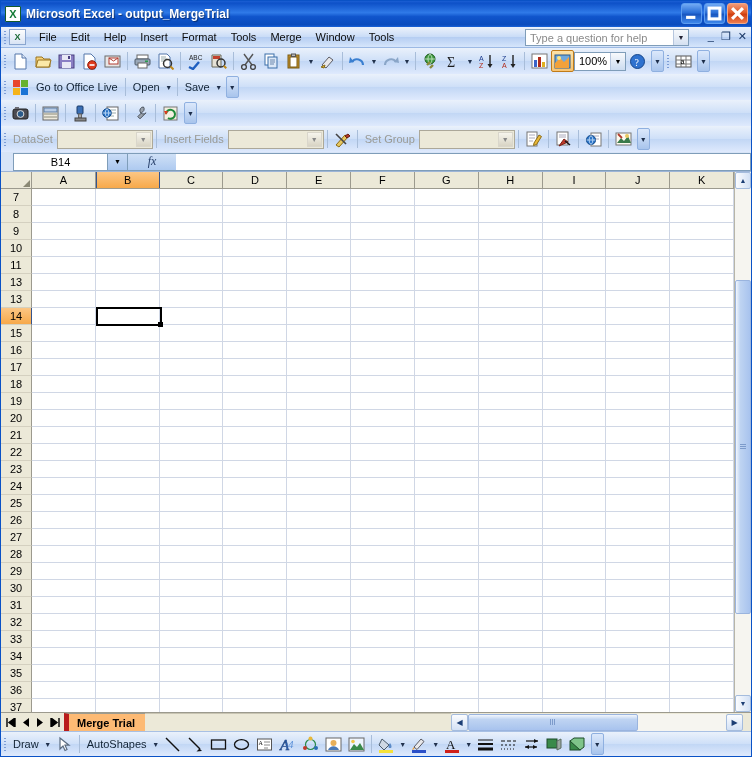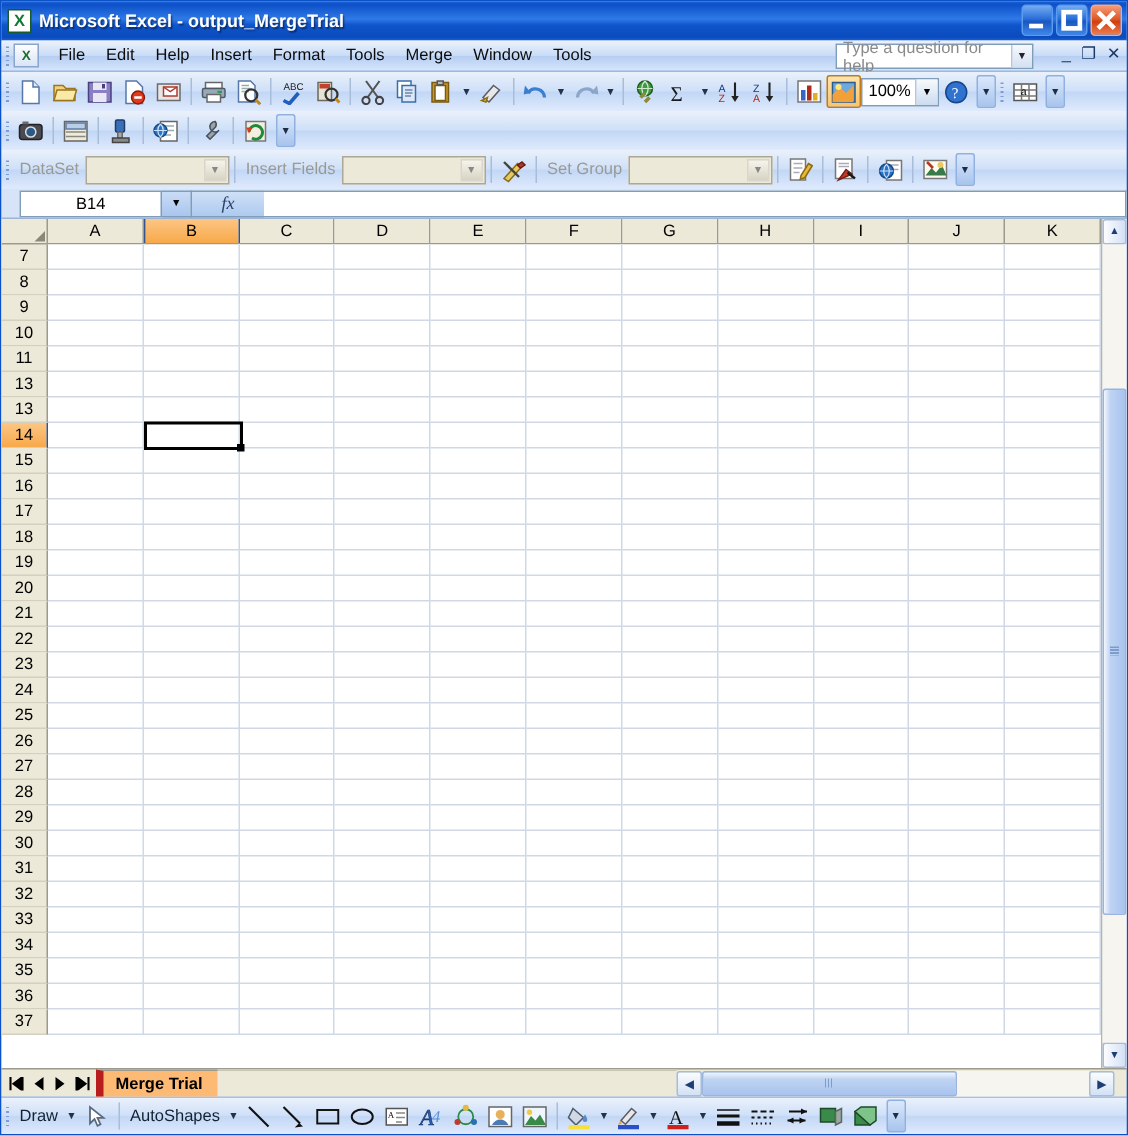--- a/index.html
+++ b/index.html
@@ -81,21 +81,21 @@
     margin-right: 6px;
     display:flex;align-items:center;justify-content:center;
     font-size: 9px; color:#1d6b34; font-weight:bold;
   }
   .menu-item {
     padding: 2px 7px; font-size: 11px; color: #0b0b0b;
     white-space: nowrap;
   }
   .ask-box {
     position: absolute; right: 62px; top: 2px;
-    width: 132px; height: 17px;
+    width: 164px; height: 17px;
     background: #fff; border: 1px solid #7f9db9;
     display: flex; align-items: center;
   }
   .ask-box span { color: #8a8a8a; font-size: 11px; padding-left: 4px; }
   .ask-arrow {
     margin-left: auto; width: 15px; height: 15px;
     background: linear-gradient(#f7f9fc,#d4e0f1);
     border-left: 1px solid #b6c6de;
     display: flex; align-items: center; justify-content: center;
     font-size: 7px; color:#223;
@@ -529,20 +529,43 @@
           <rect x="1" y="3" width="15" height="11" fill="#fff" stroke="#555"></rect>
           <path d="M1 7 h15 M1 11 h15 M6 3 v11 M11 3 v11" stroke="#777"></path>
           <text x="5.5" y="10.5" font-size="7" font-family="Liberation Sans" fill="#000">a</text>
         </svg>
       </div>
     <div class="overflow">
         <span>▼</span>
       </div>
   </div>
 
+  <div class="toolbar tb2">
+    <div class="grip">
+        <i></i>
+      </div>
+    <div class="tbtn">
+      <svg class="icon-svg" viewBox="0 0 17 17">
+          <rect x="1" y="1" width="7" height="7" fill="#e8462c"></rect>
+          <rect x="9" y="1" width="7" height="7" fill="#67b22e"></rect>
+          <rect x="1" y="9" width="7" height="7" fill="#f5b31a"></rect>
+          <rect x="9" y="9" width="7" height="7" fill="#1b74d6"></rect>
+        </svg>
+      </div>
+    <div class="tb-label">Go to Office Live</div>
+    <div class="sep"></div>
+    <div class="tb-label">Open</div>
+    <div class="dd">▼</div>
+    <div class="sep"></div>
+    <div class="tb-label">Save</div>
+    <div class="dd">▼</div>
+    <div class="overflow">
+        <span>▼</span>
+      </div>
+  </div>
 
   <div class="toolbar tb3">
     <div class="grip">
         <i></i>
       </div>
     <div class="tbtn">
       <svg class="icon-svg" viewBox="0 0 17 17">
           <rect x="1" y="4" width="15" height="10" rx="2" fill="#4a4a52" stroke="#222"></rect>
           <circle cx="8.5" cy="9" r="3.4" fill="#2a5a8a" stroke="#ddd"></circle>
           <rect x="3" y="2" width="4" height="2" fill="#6a6a72"></rect>

